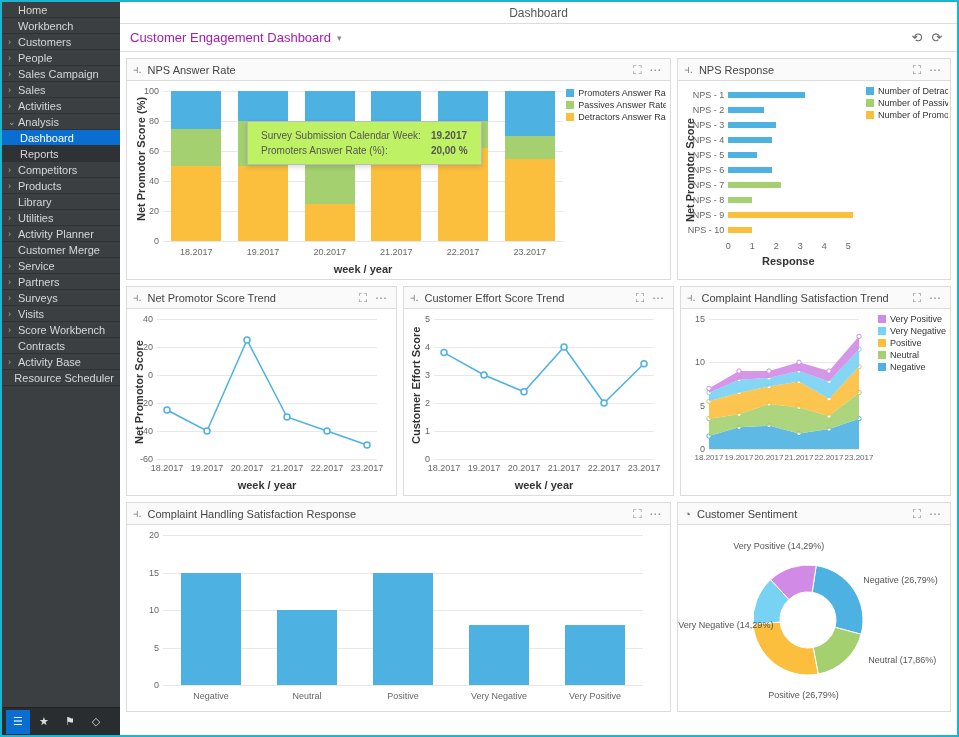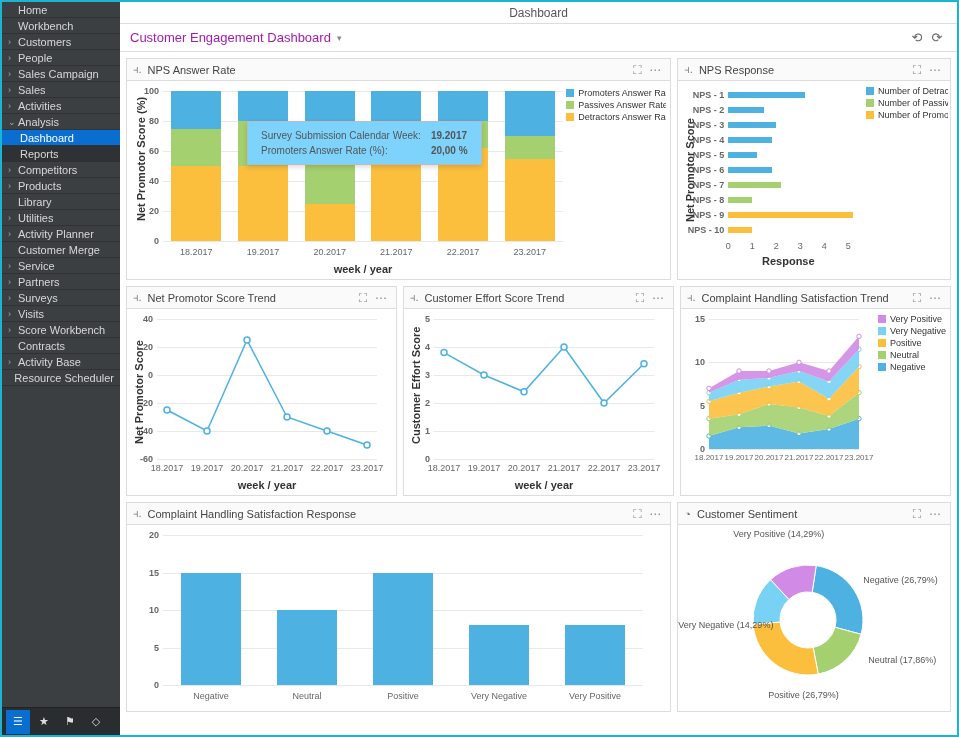--- a/index.html
+++ b/index.html
@@ -45,26 +45,26 @@
   .panel { border:1px solid var(--panel-border); display:flex; flex-direction:column; background:#fff; }
   .panel-head { height:22px; display:flex; align-items:center; padding:0 6px; border-bottom:1px solid var(--panel-border); background:var(--panel-head); font-size:11px; }
   .panel-head .ph-icon { font-size:11px; color:#777; margin-right:6px; }
   .panel-head .ph-title { flex:1; color:#444; }
   .panel-head .ph-act { width:18px; text-align:center; color:#888; cursor:pointer; font-size:12px; }
   .panel-body { flex:1; position:relative; }
   .chart-area { position:absolute; }
   .axis-label-y { position:absolute; transform:rotate(-90deg); transform-origin:left top; font-weight:bold; font-size:11px; color:#333; white-space:nowrap; }
   .axis-label-x { text-align:center; font-weight:bold; font-size:11px; color:#333; }
   .tick-x { position:absolute; font-size:9px; color:#666; text-align:center; transform:translateX(-50%); }
-  .tick-y { position:absolute; font-size:9px; color:#666; text-align:right; transform:translateY(-50%);font-weight:bold; }
+  .tick-y { position:absolute; font-size:9px; color:#666; text-align:right; transform:translateY(-50%); }
   .gridline { position:absolute; background:#e8e8e8; height:1px; left:0; right:0; }
   .legend { position:absolute; font-size:9px; }
   .legend-row { display:flex; align-items:center; gap:4px; padding:1px 0; white-space:nowrap; overflow:hidden; }
   .legend-swatch { width:8px; height:8px; flex-shrink:0; }
-  .tooltip { position:absolute; background:#7dd3fc; border:1px solid #bbb; padding:5px 7px; font-size:10px; color:#555; box-shadow:0 2px 5px rgba(0,0,0,.15); }
+  .tooltip { position:absolute; background:#bef264; border:1px solid #bbb; padding:5px 7px; font-size:10px; color:#555; box-shadow:0 2px 5px rgba(0,0,0,.15); }
   .tooltip td { padding:1px 4px; }
   .bar { position:absolute; }
   .hbar { position:absolute; height:6px; }
   svg.linesvg { position:absolute; left:0; top:0; overflow:visible; }
   .dot { fill:#fff; stroke-width:1.5; }
 </style>
 </head>
 <body>
 
 <div id="app">
@@ -531,21 +531,21 @@
               <span class="ph-act">⋯</span>
             </div>
             <div class="panel-body" id="chart-sentiment">
                 <svg width="100%" height="100%" style="position:absolute;left:0;top:0">
                   <path d="M138.21909728604794,40.61759071351768 A55,55 0 0 1 183.1211766103857,109.25273993056108 L157.04350809256,102.25594032828563 A28,28 0 0 0 134.18426770926078,67.31440981779082 Z" fill="#4db1e2" stroke="#fff" stroke-width="1"></path>
                   <path d="M183.1211766103857,109.25273993056108 A55,55 0 0 1 140.2095647931221,149.04410038787807 L135.19759662195307,122.5133601974652 A28,28 0 0 0 157.04350809256,102.25594032828563 Z" fill="#a4d070" stroke="#fff" stroke-width="1"></path>
                   <path d="M140.2095647931221,149.04410038787807 A55,55 0 0 1 75.15288469866721,99.09804137635354 L102.07783221023058,97.08627560977999 A28,28 0 0 0 135.19759662195307,122.5133601974652 Z" fill="#fbbf3d" stroke="#fff" stroke-width="1"></path>
                   <path d="M75.15288469866721,99.09804137635354 A55,55 0 0 1 92.6030242741405,54.67052930474447 L110.96153963047152,74.46863310059719 A28,28 0 0 0 102.07783221023058,97.08627560977999 Z" fill="#77d2f3" stroke="#fff" stroke-width="1"></path>
                   <path d="M92.6030242741405,54.67052930474447 A55,55 0 0 1 138.21909728604803,40.617590713517686 L134.1842677092608,67.31440981779082 A28,28 0 0 0 110.96153963047152,74.46863310059719 Z" fill="#d18be6" stroke="#fff" stroke-width="1"></path>
                 </svg>
-                <div style="position:absolute;left:55px;top:4px;font-size:9px;color:#555;white-space:nowrap">Very Positive (14,29%)</div>
+                <div style="position:absolute;left:55px;top:16px;font-size:9px;color:#555;white-space:nowrap">Very Positive (14,29%)</div>
                 <div style="position:absolute;left:185px;top:50px;font-size:9px;color:#555;white-space:nowrap">Negative (26,79%)</div>
                 <div style="position:absolute;left:190px;top:130px;font-size:9px;color:#555;white-space:nowrap">Neutral (17,86%)</div>
                 <div style="position:absolute;left:90px;top:165px;font-size:9px;color:#555;white-space:nowrap">Positive (26,79%)</div>
                 <div style="position:absolute;left:0px;top:95px;font-size:9px;color:#555;white-space:nowrap">Very Negative (14,29%)</div>
               </div>
           </div>
         </div>
 
       </div>
     </section>

